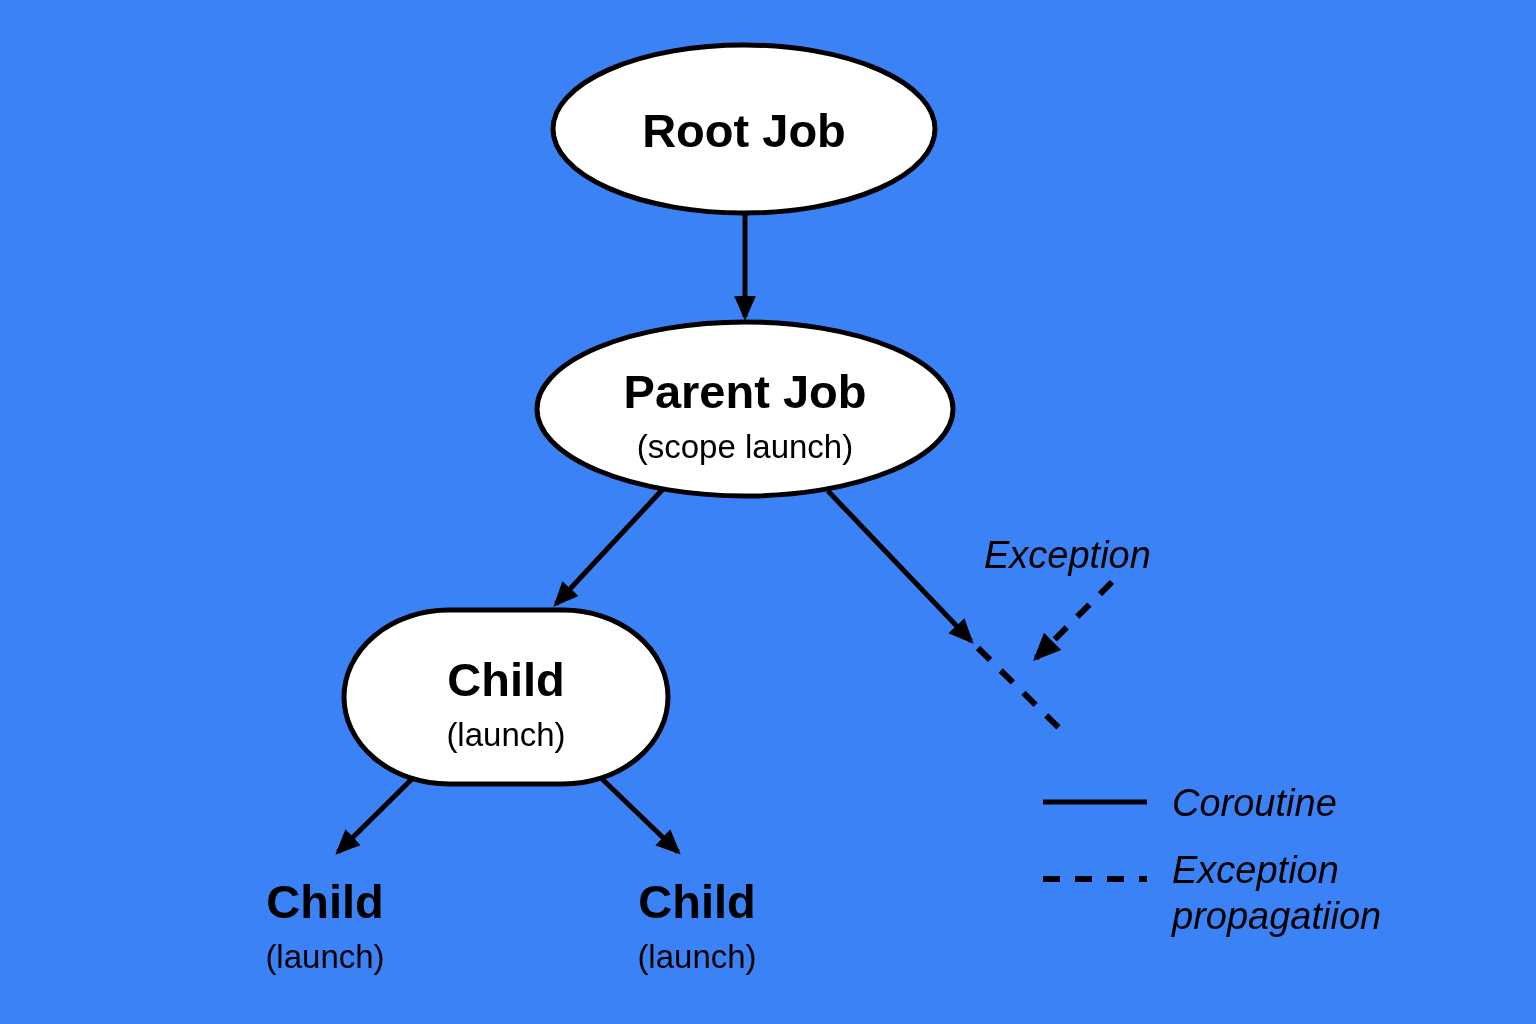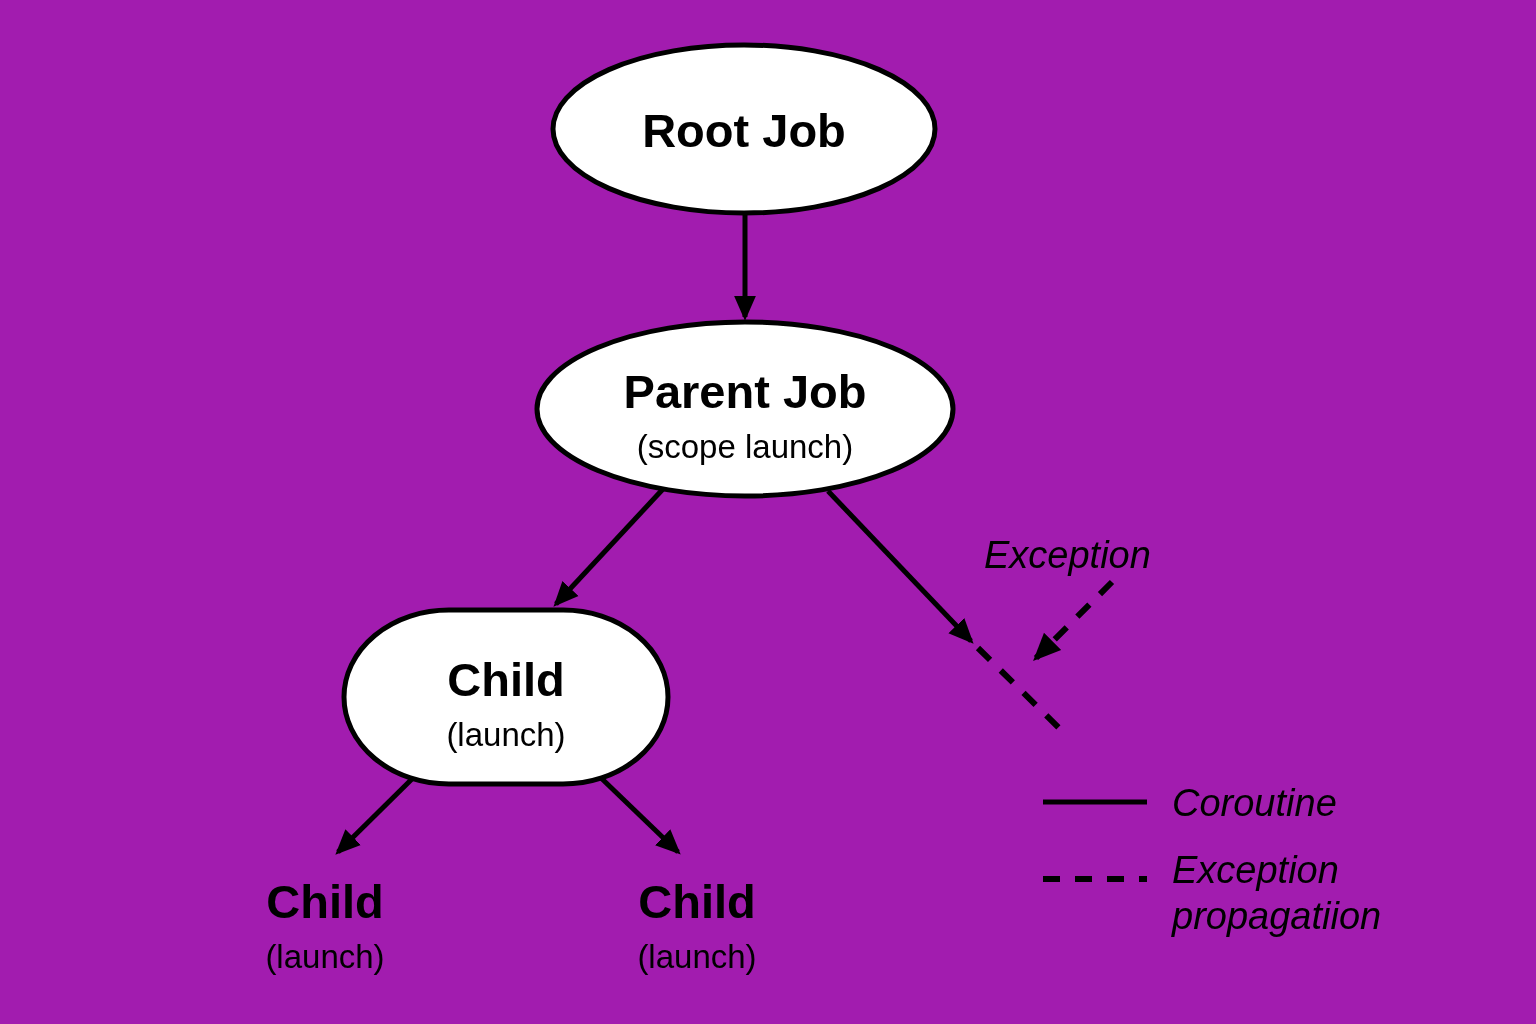--- a/index.html
+++ b/index.html
@@ -10,21 +10,21 @@
   body {
     font-family: "Liberation Sans", sans-serif;
     width: 1536px;
     height: 1024px;
     overflow: hidden;
   }
   #canvas {
     position: relative;
     width: 1536px;
     height: 1024px;
-    background: #a21caf;
+    background: #3b82f6;
     text-align: right;
   }
   #diagram-svg {
     position: absolute;
     left: 0;
     top: 0;
     width: 1536px;
     height: 1024px;
   }
   .node-shape {

